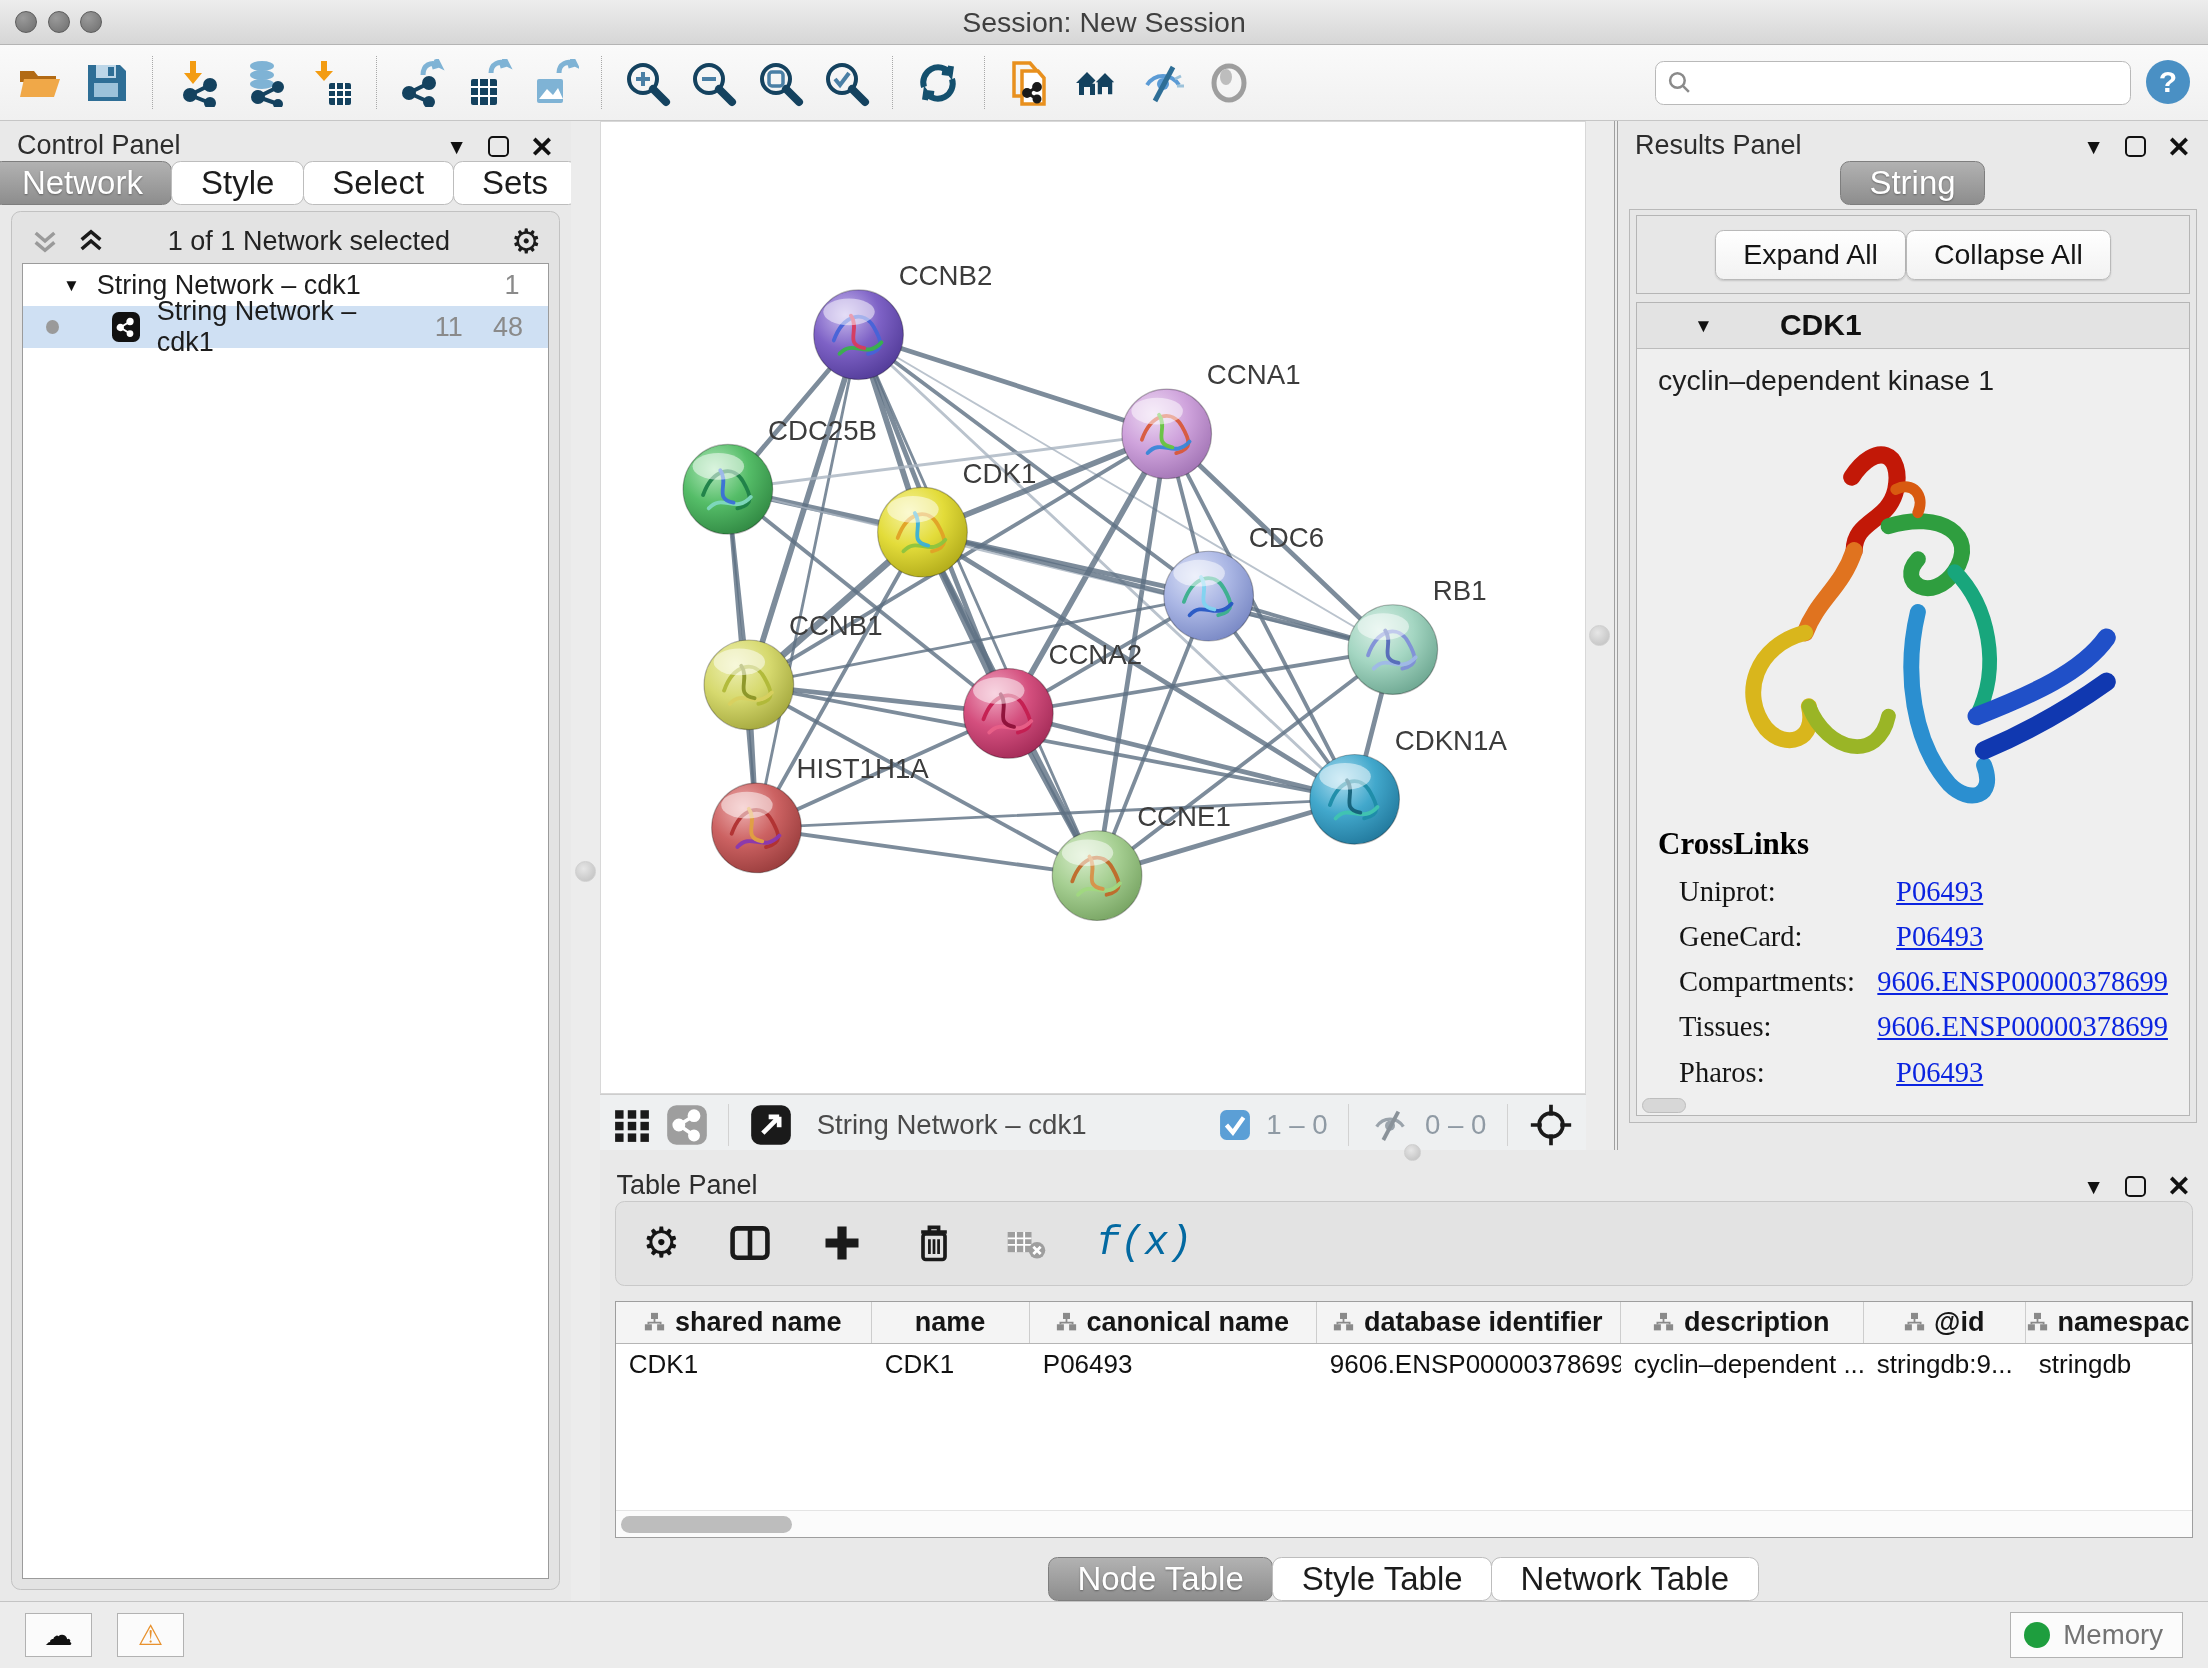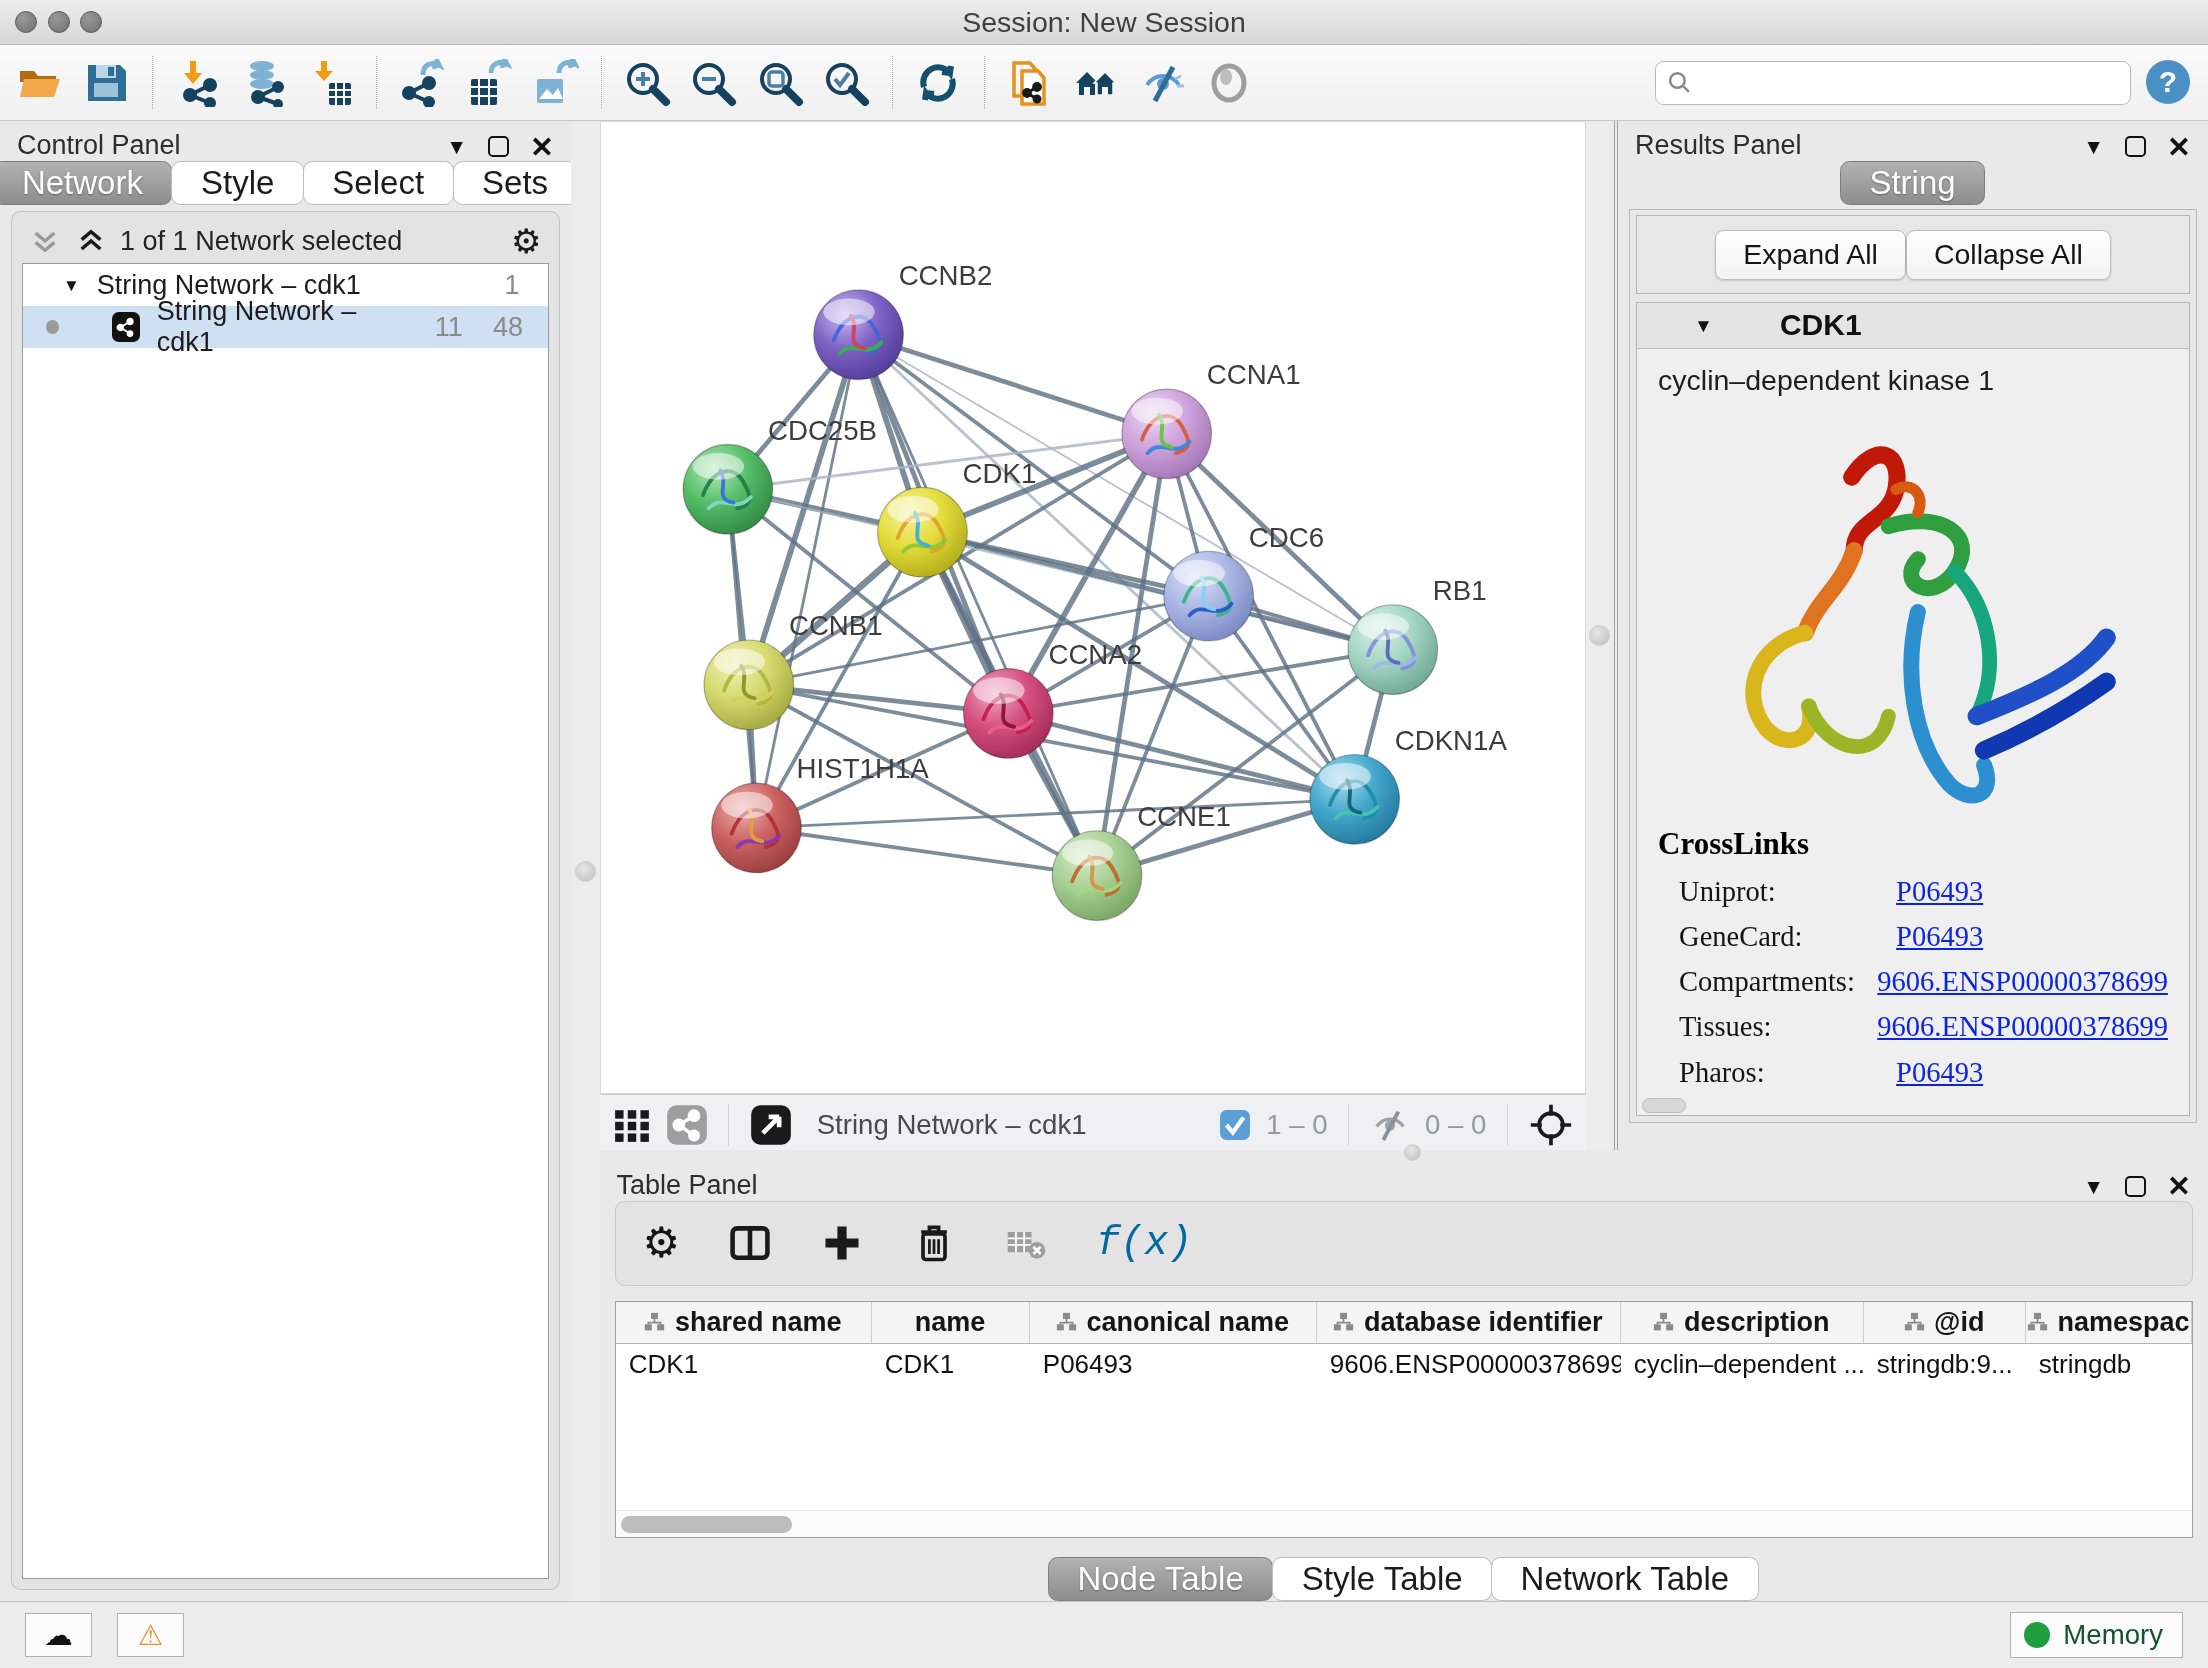--- a/index.html
+++ b/index.html
@@ -41,21 +41,21 @@
   .tab { height:44px; padding:0 28.5px; background:#fff; border:1px solid #bdbdbd; font-size:33px;
     color:#1c1c1c; display:flex; align-items:center; border-radius:9.5px; margin-left:-1px; cursor:pointer; }
   .tab.sel { background:linear-gradient(#b2b2b2,#8d8d8d); color:#fff; border-color:#7e7e7e;
     text-shadow:0 1px 1.9px rgba(0,0,0,.35); }
 
   
   .control-panel { width:571px; flex:0 0 571px; display:flex; flex-direction:column; background:#e9e9e9; }
   .cp-card { flex:1; margin:5.7px 11.4px 11.4px; background:#e3e3e3; border:1px solid #c2c2c2;
     border-radius:9.5px; padding:7.6px 9.5px 9.5px; display:flex; flex-direction:column; min-height:0; }
   .cp-controls { height:44px; display:flex; align-items:center; padding:0 7.6px; gap:13.3px; }
-  .cp-status { flex:1; font-size:27px; color:#232323; }
+  .cp-status { flex:1; text-align:center; font-size:27px; color:#232323; }
   .gear-glyph { font-size:34px; color:#1b1b1b; line-height:1; cursor:pointer; }
   .cp-list { flex:1; background:#fff; border:1.9px solid #9b9b9b; overflow:hidden; }
   .tree-row { height:42px; display:flex; align-items:center; font-size:27px; color:#1c1c1c; }
   .tree-row .cnt { color:#8a8a8a; }
   .row-sel { background:#cfe0f3; }
   .share-badge { width:30px; height:30px; background:#111; border-radius:6.7px; display:flex;
     align-items:center; justify-content:center; }
   .dot-gray { width:14.3px; height:14.3px; border-radius:50%; background:#9a9a9a; }
 
   
@@ -125,21 +125,21 @@
   .tp-tabs { margin-top:19px; }
 
   
   .statusbar { height:67px; flex:0 0 67px; background:#ececec; border-top:1px solid #c4c4c4;
     display:flex; align-items:center; padding:0 25px; gap:25px; }
   .sb-btn { width:67px; height:44px; background:#fbfbfb; border:1.9px solid #b2b2b2; display:flex;
     align-items:center; justify-content:center; cursor:pointer; font-size:28.5px; line-height:1; }
   .cloud-glyph { color:#111; }
   .warn-glyph { color:#e8912d; }
   .mem-btn { margin-left:auto; height:46px; background:#fbfbfb; border:1.9px solid #b2b2b2;
-    display:flex; align-items:center; gap:13.3px; padding:0 19px 0 13.3px; font-size:27.6px; color:#14532d; cursor:pointer; }
+    display:flex; align-items:center; gap:13.3px; padding:0 19px 0 13.3px; font-size:27.6px; color:#737373; cursor:pointer; }
   .mem-dot { width:26px; height:26px; border-radius:50%; }
 </style>
 </head>
 <body>
 
 <div class="window">
 
   <div class="titlebar">
     <div class="traffic">
       <span class="light"></span>

